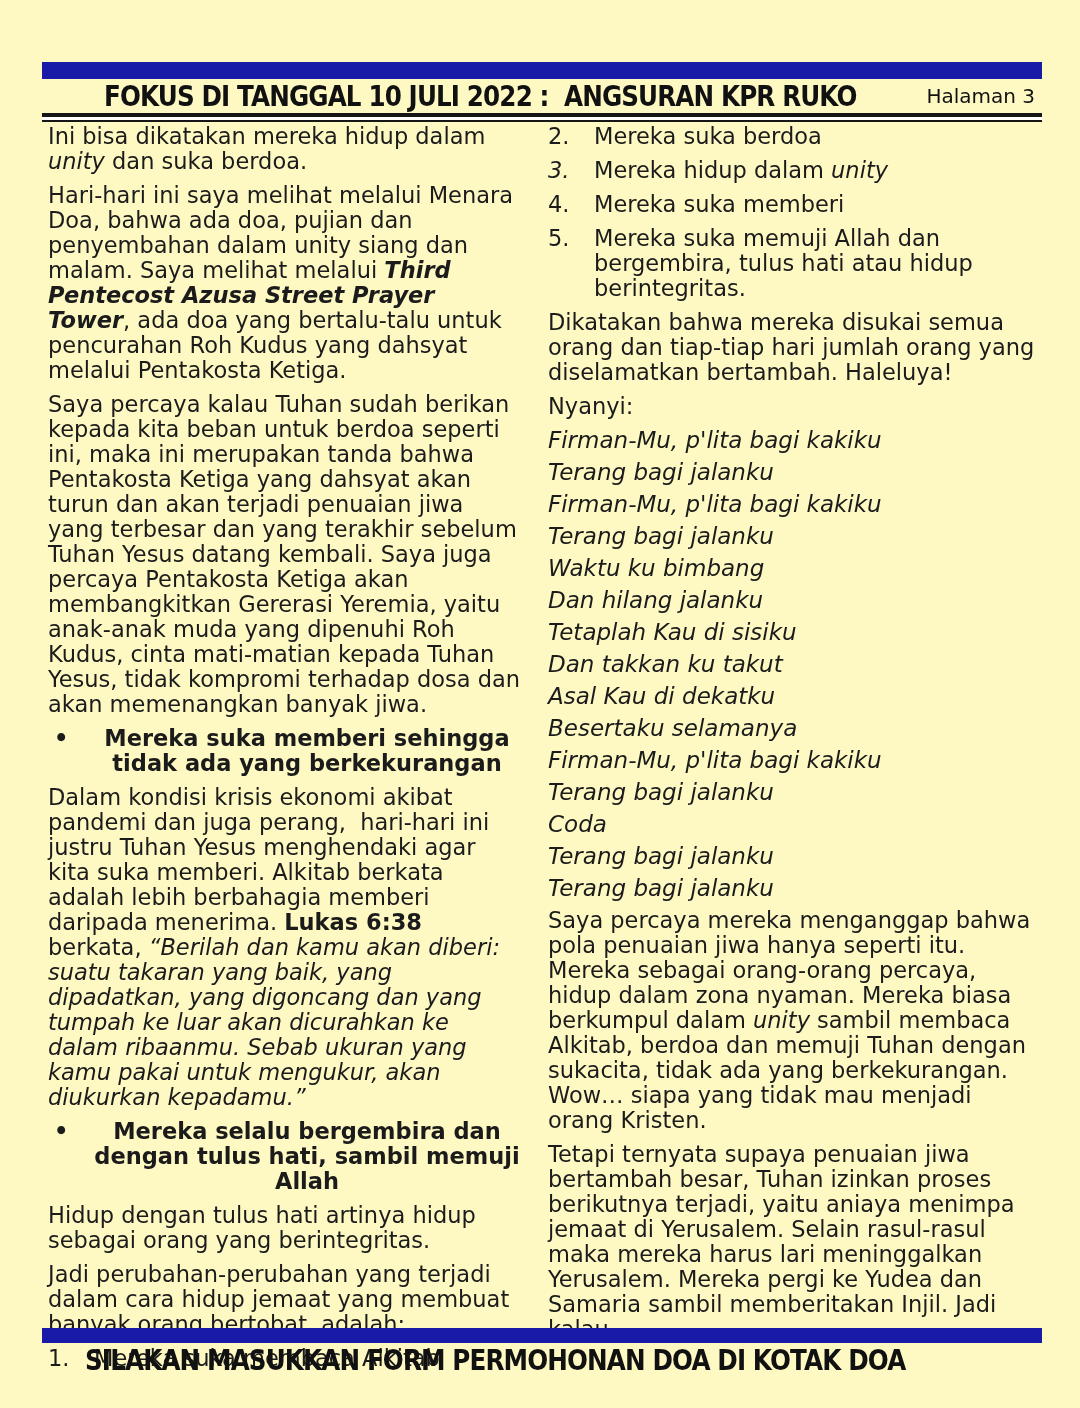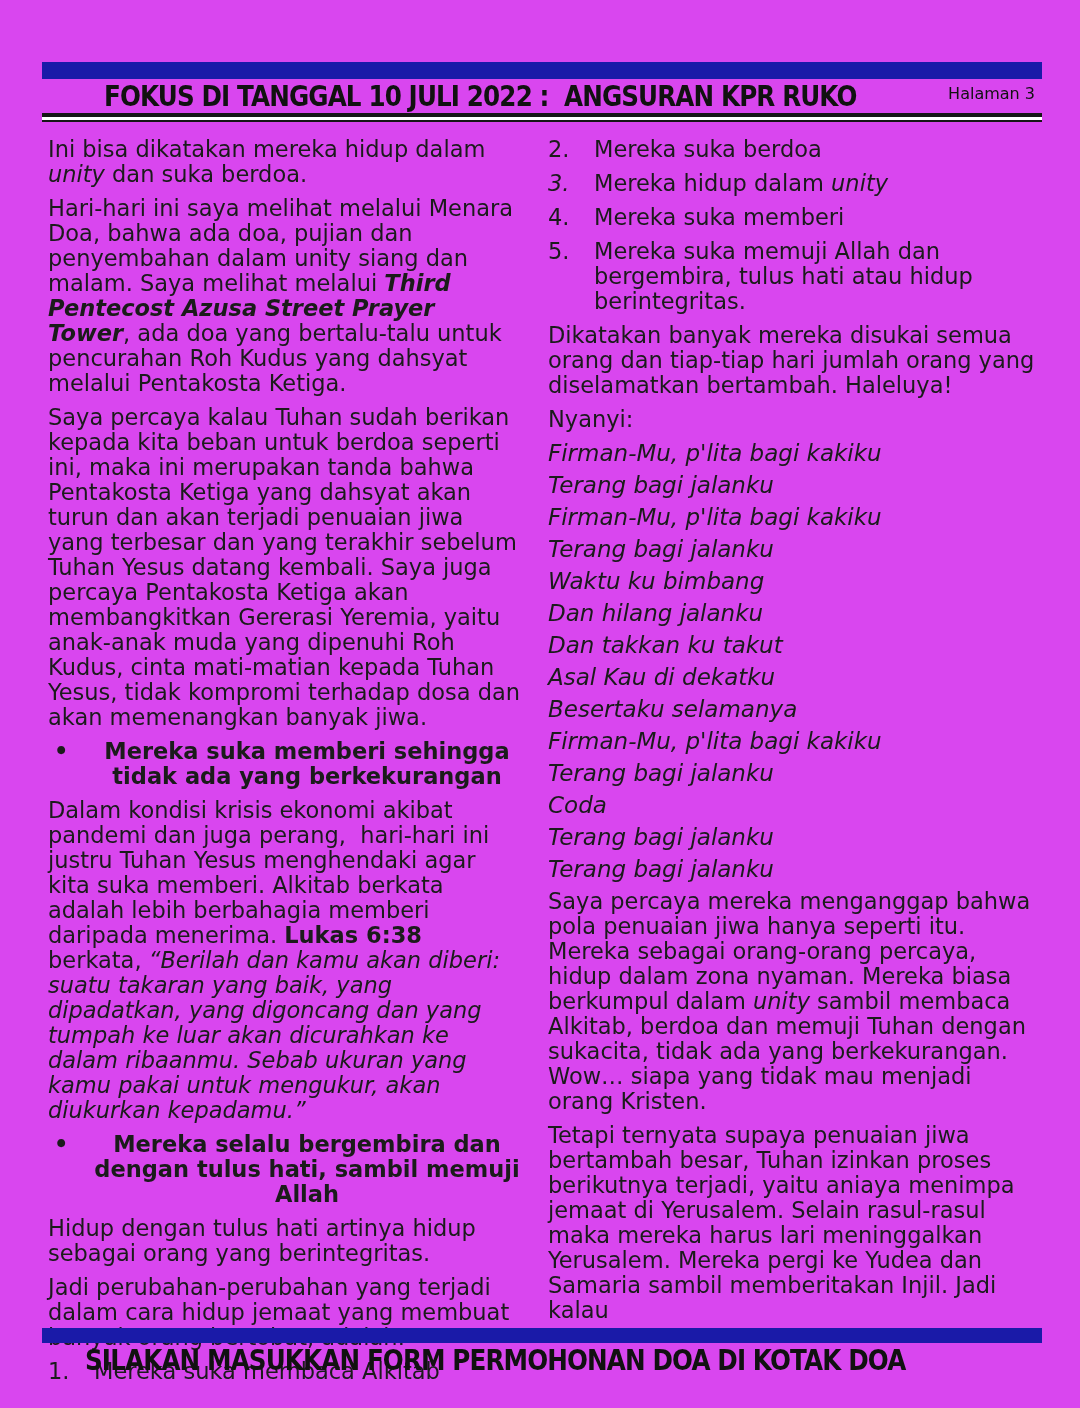--- a/index.html
+++ b/index.html
@@ -1,31 +1,31 @@
 <!DOCTYPE html>
 <html><head>
 <meta charset="utf-8">
 <style>
   html,body{margin:0;padding:0;background:#ffffff;}
   .page{
-    position:relative;width:1080px;height:1408px;overflow:hidden;background:#d946ef;
+    position:relative;width:1080px;height:1408px;overflow:hidden;background:#fef9c3;
     font-family:"DejaVu Sans","Liberation Sans",sans-serif;color:#1b1b1b;
   }
   .topbar{position:absolute;left:42px;top:62px;width:1000px;height:17px;}
   .title{
     position:absolute;left:104px;top:80px;font-weight:bold;font-size:28px;
     letter-spacing:-1px;white-space:pre;transform:scaleX(.88);transform-origin:left top;
     color:#111;
   }
-  .pagenum{position:absolute;top:84px;right:45px;font-size:16px;color:#111;}
+  .pagenum{position:absolute;top:84px;right:45px;font-size:20px;color:#111;}
   .rule{
     position:absolute;left:42px;top:113px;width:1000px;height:3px;
     border-top:4px solid #161616;border-bottom:2px solid #161616;background:#fff;
   }
-  .cols{position:absolute;left:48px;top:137px;width:992px;display:flex;gap:26px;}
+  .cols{position:absolute;left:48px;top:124px;width:992px;display:flex;gap:26px;}
   .col{min-width:0;}
   .col-left{width:474px;}
   .col-right{width:492px;}
   .para{font-size:22.5px;line-height:25px;margin:0 0 9px 0;white-space:pre-wrap;}
   .bullet{display:flex;margin:3px 0 9px 0;}
   .dot{width:44px;padding-left:6px;box-sizing:border-box;font-weight:bold;font-size:22.5px;line-height:25px;}
   .btext{flex:1;font-weight:bold;font-size:22.5px;line-height:25px;text-align:center;}
   .li{display:flex;margin:0 0 9px 0;}
   .num{width:46px;font-size:22.5px;line-height:25px;}
   .litext{flex:1;font-size:22.5px;line-height:25px;}
@@ -78,28 +78,29 @@
           <div class="litext"><span class="run">Mereka hidup dalam </span><span class="run i">unity</span></div>
         </div>
         <div class="li">
           <span class="num">4.</span>
           <div class="litext"><span class="run">Mereka suka memberi</span></div>
         </div>
         <div class="li">
           <span class="num">5.</span>
           <div class="litext"><span class="run">Mereka suka memuji Allah dan bergembira, tulus hati atau hidup berintegritas.</span></div>
         </div>
-        <div class="para"><span class="run">Dikatakan banyak mereka disukai semua orang dan tiap-tiap hari jumlah orang yang diselamatkan bertambah. Haleluya!</span></div>
+        <div class="para"><span class="run">Dikatakan bahwa mereka disukai semua orang dan tiap-tiap hari jumlah orang yang diselamatkan bertambah. Haleluya!</span></div>
         <div class="para"><span class="run">Nyanyi:</span></div>
         <div class="lyric"><span class="run i">Firman-Mu, p'lita bagi kakiku</span></div>
         <div class="lyric"><span class="run i">Terang bagi jalanku</span></div>
         <div class="lyric"><span class="run i">Firman-Mu, p'lita bagi kakiku</span></div>
         <div class="lyric"><span class="run i">Terang bagi jalanku</span></div>
         <div class="lyric"><span class="run i">Waktu ku bimbang</span></div>
         <div class="lyric"><span class="run i">Dan hilang jalanku</span></div>
+        <div class="lyric"><span class="run i">Tetaplah Kau di sisiku</span></div>
         <div class="lyric"><span class="run i">Dan takkan ku takut</span></div>
         <div class="lyric"><span class="run i">Asal Kau di dekatku</span></div>
         <div class="lyric"><span class="run i">Besertaku selamanya</span></div>
         <div class="lyric"><span class="run i">Firman-Mu, p'lita bagi kakiku</span></div>
         <div class="lyric"><span class="run i">Terang bagi jalanku</span></div>
         <div class="lyric"><span class="run i">Coda</span></div>
         <div class="lyric"><span class="run i">Terang bagi jalanku</span></div>
         <div class="lyric"><span class="run i">Terang bagi jalanku</span></div>
         <div class="para"><span class="run">Saya percaya mereka menganggap bahwa pola penuaian jiwa hanya seperti itu. Mereka sebagai orang-orang percaya, hidup dalam zona nyaman. Mereka biasa berkumpul dalam </span><span class="run i">unity</span><span class="run"> sambil membaca Alkitab, berdoa dan memuji Tuhan dengan sukacita, tidak ada yang berkekurangan. Wow… siapa yang tidak mau menjadi orang Kristen.</span></div>
         <div class="para"><span class="run">Tetapi ternyata supaya penuaian jiwa bertambah besar, Tuhan izinkan proses berikutnya terjadi, yaitu aniaya menimpa jemaat di Yerusalem. Selain rasul-rasul maka mereka harus lari meninggalkan Yerusalem. Mereka pergi ke Yudea dan Samaria sambil memberitakan Injil. Jadi kalau</span></div>

